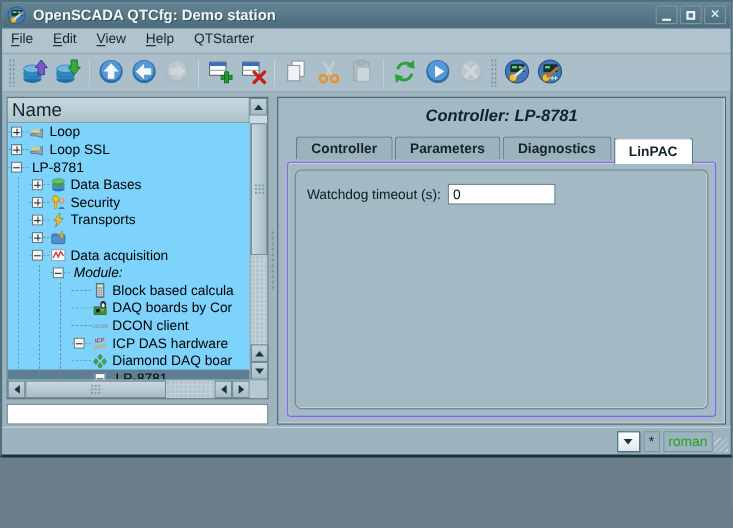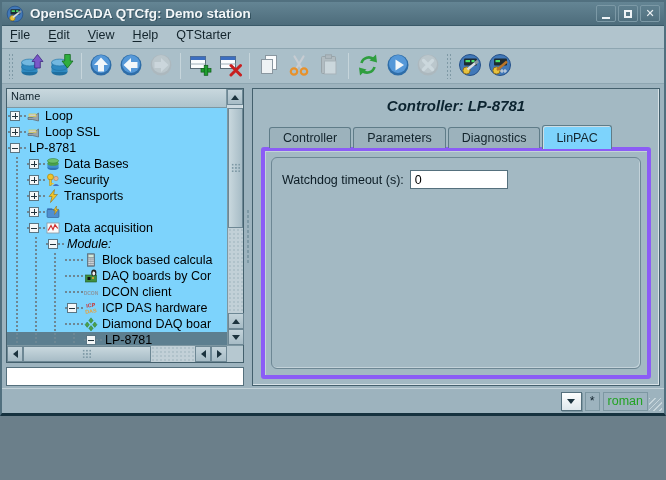--- a/index.html
+++ b/index.html
@@ -33,21 +33,21 @@
   .tb-btn svg { width:24px; height:24px; }
   .tb-btn.disabled svg { filter:grayscale(95%) opacity(0.45); }
   
   .main { flex:1; display:flex; padding:4px 4px 2px 4px; min-height:0; }
   
   .left-panel { width:238px; flex:0 0 238px; display:flex; flex-direction:column; min-height:0; }
   .tree-frame { flex:1; display:flex; flex-direction:column; border:1px solid #44606d;
     box-shadow:inset -1px -1px 0 #d8e3e8; background:#cddae1; min-height:0; }
   .tree-head-row { flex:0 0 19px; display:flex; }
   .tree-header { flex:1; background:linear-gradient(#c9d8de,#aec3cc); border-bottom:1px solid #7d97a2;
-    border-right:1px solid #7d97a2; padding:1px 4px; font-size:11px; color:#10222c; }
+    border-right:1px solid #7d97a2; padding:1px 4px; font-size:17px; color:#10222c; }
   .tree-body { flex:1; display:flex; min-height:0; }
   .tree-viewport { flex:1; overflow:hidden; background:#7dd3fc; }
   .trow { height:16px; display:flex; align-items:center; white-space:nowrap; }
   .trow.selected { background:#5d7f90; }
   .tguide { width:19px; height:16px; flex:0 0 19px;
     background-image:radial-gradient(#6d8794 40%, transparent 45%); background-size:2px 4px;
     background-repeat:repeat-y; background-position:9px 0; }
   .tslot { width:19px; height:16px; flex:0 0 19px; position:relative;
     background-image:radial-gradient(#6d8794 40%, transparent 45%); background-size:4px 2px;
     background-repeat:repeat-x; background-position:0 7px; }
@@ -82,26 +82,26 @@
     font-family:inherit; font-size:12.5px; padding:0 3px; width:100%; }
   
   .splitter { width:8px; flex:0 0 8px; display:flex; align-items:center; justify-content:center; }
   .splitter .grip2 { width:4px; height:56px;
     background-image:radial-gradient(#7e99a5 35%, transparent 40%); background-size:4px 5px; }
   
   .right-panel { flex:1; border:1px solid #44606d; box-shadow:inset -1px -1px 0 #d8e3e8;
     background:#a3b9c3; padding:6px 8px; display:flex; flex-direction:column; min-width:0; }
   .panel-title { text-align:center; font-size:15px; font-weight:bold; font-style:italic;
     color:#0c2430; padding:2px 0 10px 0; }
-  .tabbar { display:flex; align-items:flex-end; height:24px; padding-left:8px; position:relative; z-index:2; }
+  .tabbar { display:flex; align-items:flex-start; height:24px; padding-left:8px; position:relative; z-index:2;font-weight:bold; }
   .tab { height:21px; padding:0 13px; display:flex; align-items:center; background:#9cb2bc;
     border:1px solid #5f7c88; border-bottom:none; border-radius:3px 3px 0 0; margin-right:2px; color:#13242c; }
-  .tab.active { height:24px; background:#7dd3fc; font-size:12.5px; position:relative; top:1px;
+  .tab.active { height:24px; background:#ffffff; font-size:12.5px; position:relative; top:1px;
     box-shadow:inset 1px 1px 0 #cfdde3; }
-  .tab-frame { flex:1; border:4px solid #8b5cf6; border-radius:3px; box-shadow:inset 1px 1px 0 #c3d2d9;
+  .tab-frame { flex:1; border:1px solid #8b5cf6; border-radius:3px; box-shadow:inset 1px 1px 0 #c3d2d9;
     margin-top:-1px; padding:6px; display:flex; min-height:0; }
   .group-box { flex:1; border:1px solid #6d8794; border-radius:6px; box-shadow:inset -1px -1px 0 #c3d2d9;
     padding:12px 10px; }
   .form-row { display:flex; align-items:center; gap:6px; }
   .form-label { color:#0b1b24; }
   .form-input { width:98px; height:19px; border:1px solid #55707d; background:#fff;
     font-family:inherit; font-size:12.5px; padding:0 4px; }
   
   .statusbar { flex:0 0 25px; display:flex; align-items:center; justify-content:flex-end;
     gap:3px; padding:0 16px 0 6px; border-top:1px solid #c3d2d9; background:#9db3be; position:relative; }

